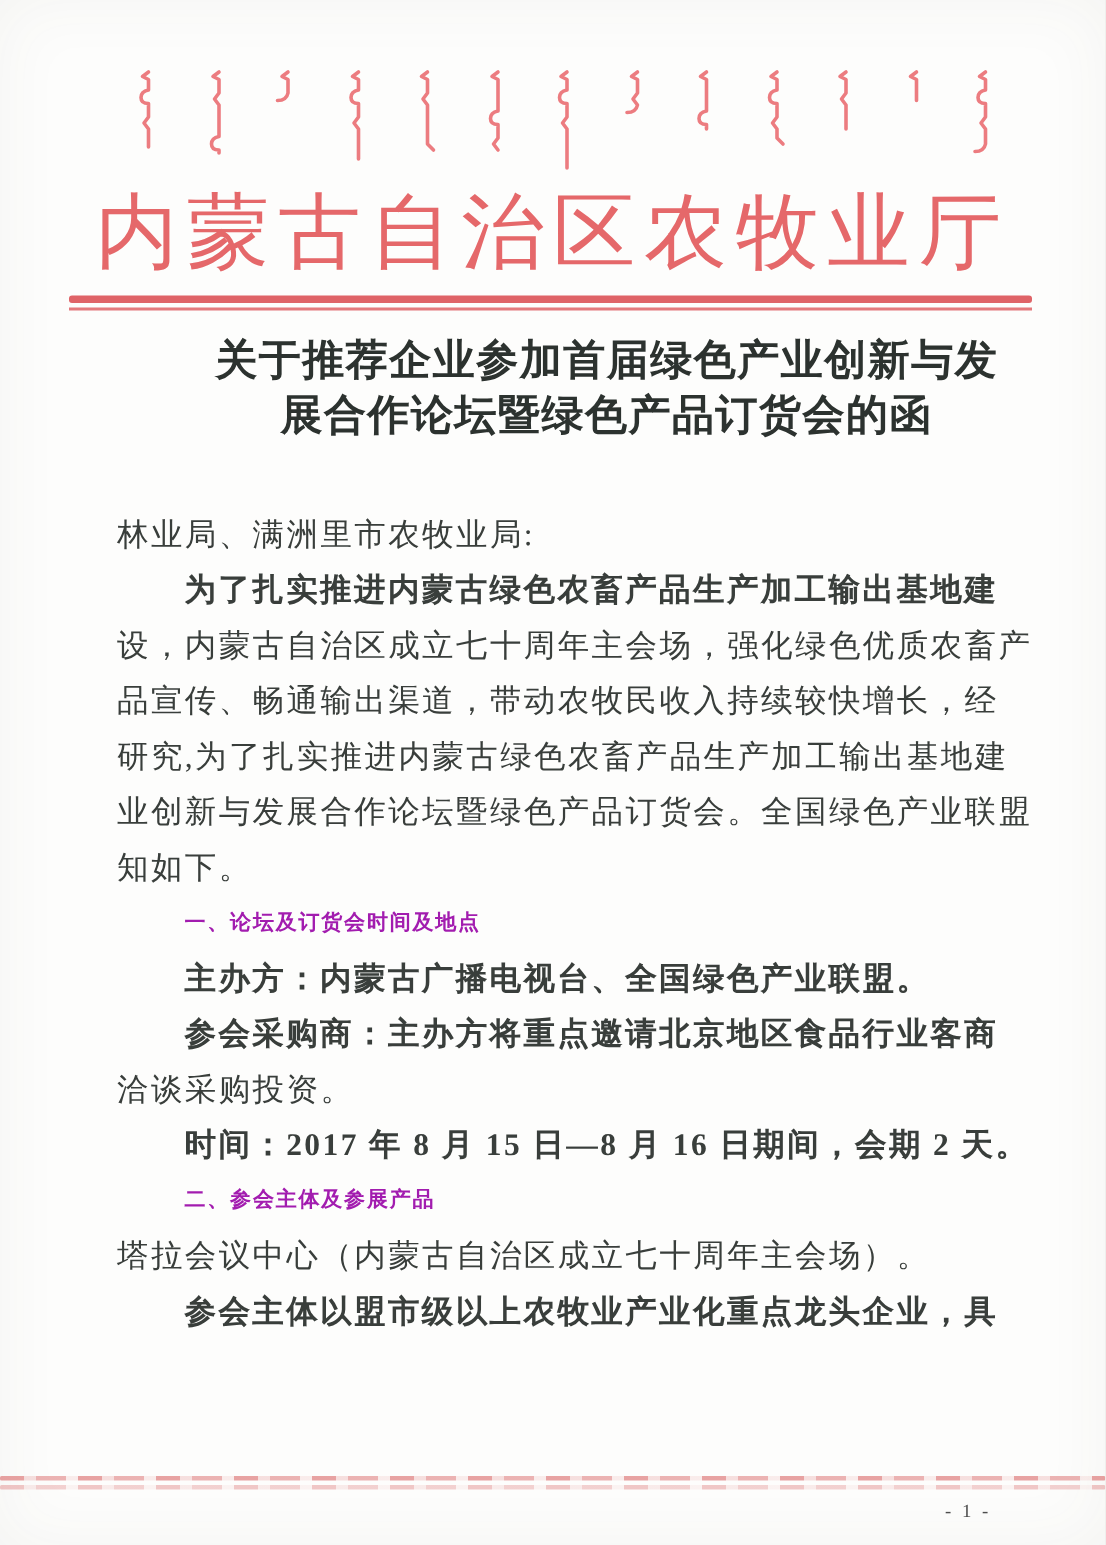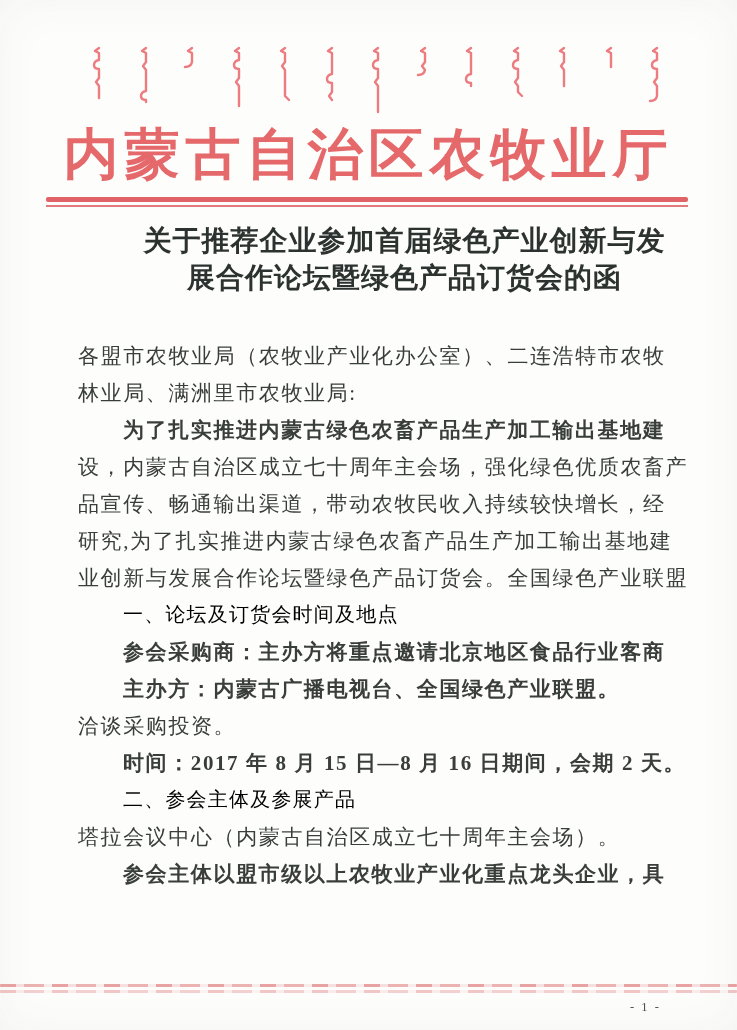--- a/index.html
+++ b/index.html
@@ -16,21 +16,21 @@
   .mongolian{
     position:absolute;top:44px;left:90px;width:576px;height:80px;
     display:flex;justify-content:space-between;align-items:flex-start;
   }
   .mong-word{display:block;}
   .mong-word path{stroke:#ec7c80;stroke-width:2.4;fill:none;stroke-linecap:round;stroke-linejoin:round;}
   
   .dept{
     position:absolute;top:124px;left:0;width:737px;margin:0;
     text-align:center;
-    font-size:55px;line-height:62px;font-weight:bold;
+    font-size:55px;line-height:62px;font-weight:normal;
     letter-spacing:6px;
     color:#e5686a;
     font-family:"Liberation Serif","DejaVu Serif",serif;
     white-space:nowrap;
   }
   
   .red-rule{
     position:absolute;top:197px;left:46px;width:642px;height:12px;
   }
   .red-rule::before{
@@ -57,21 +57,21 @@
     color:#393e3b;
     letter-spacing:1.6px;
   }
   .bline{
     height:37px;display:flex;align-items:center;
     white-space:pre;
   }
   .bline.indent{padding-left:45px;font-weight:bold;}
   .bline.heading{
     font-family:"Liberation Sans","DejaVu Sans",sans-serif;
-    font-weight:normal;color:#000000;font-size:20px;letter-spacing:1.2px;
+    font-weight:bold;color:#a21caf;font-size:14px;letter-spacing:1.2px;
   }
   
   .footer-rule{position:absolute;top:983px;left:0;width:737px;height:14px;}
   .footer-rule .band1,.footer-rule .band2{
     position:absolute;left:0;right:0;height:3px;border-radius:1px;
     background:repeating-linear-gradient(90deg,
       rgba(214,88,88,.55) 0 16px, rgba(214,88,88,.18) 16px 24px,
       rgba(214,88,88,.45) 24px 44px, rgba(214,88,88,.10) 44px 52px);
   }
   .footer-rule .band1{top:1px;}
@@ -133,30 +133,30 @@
   <h1 class="dept">内蒙古自治区农牧业厅</h1>
 
   <div class="red-rule"></div>
 
   <div class="title">
     <div>关于推荐企业参加首届绿色产业创新与发</div>
     <div>展合作论坛暨绿色产品订货会的函</div>
   </div>
 
   <div class="body" id="doc-body">
-      <div class="bline">各盟市农牧业局（农牧业产业化办公室）、二连浩特市农牧</div>
       <div class="bline">林业局、满洲里市农牧业局:</div>
       <div class="bline indent">为了扎实推进内蒙古绿色农畜产品生产加工输出基地建</div>
       <div class="bline">设，内蒙古自治区成立七十周年主会场，强化绿色优质农畜产</div>
       <div class="bline">品宣传、畅通输出渠道，带动农牧民收入持续较快增长，经</div>
       <div class="bline">研究,为了扎实推进内蒙古绿色农畜产品生产加工输出基地建</div>
       <div class="bline">业创新与发展合作论坛暨绿色产品订货会。全国绿色产业联盟</div>
+      <div class="bline">知如下。</div>
       <div class="bline indent heading">一、论坛及订货会时间及地点</div>
+      <div class="bline indent">主办方：内蒙古广播电视台、全国绿色产业联盟。</div>
       <div class="bline indent">参会采购商：主办方将重点邀请北京地区食品行业客商</div>
-      <div class="bline indent">主办方：内蒙古广播电视台、全国绿色产业联盟。</div>
       <div class="bline">洽谈采购投资。</div>
       <div class="bline indent">时间：2017 年 8 月 15 日—8 月 16 日期间，会期 2 天。</div>
       <div class="bline indent heading">二、参会主体及参展产品</div>
       <div class="bline">塔拉会议中心（内蒙古自治区成立七十周年主会场）。</div>
       <div class="bline indent">参会主体以盟市级以上农牧业产业化重点龙头企业，具</div>
     </div>
 
   <div class="footer-rule">
     <div class="band1"></div>
     <div class="band2"></div>

